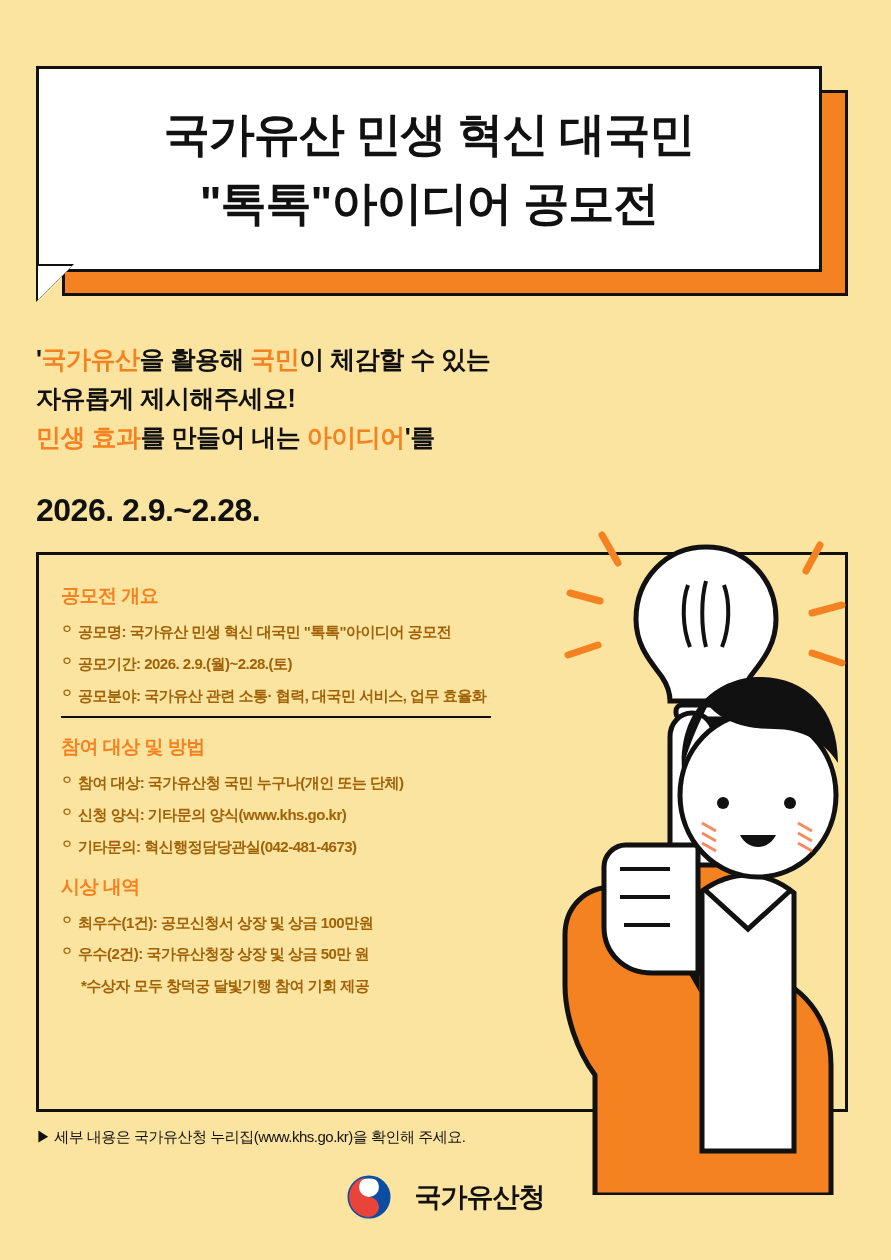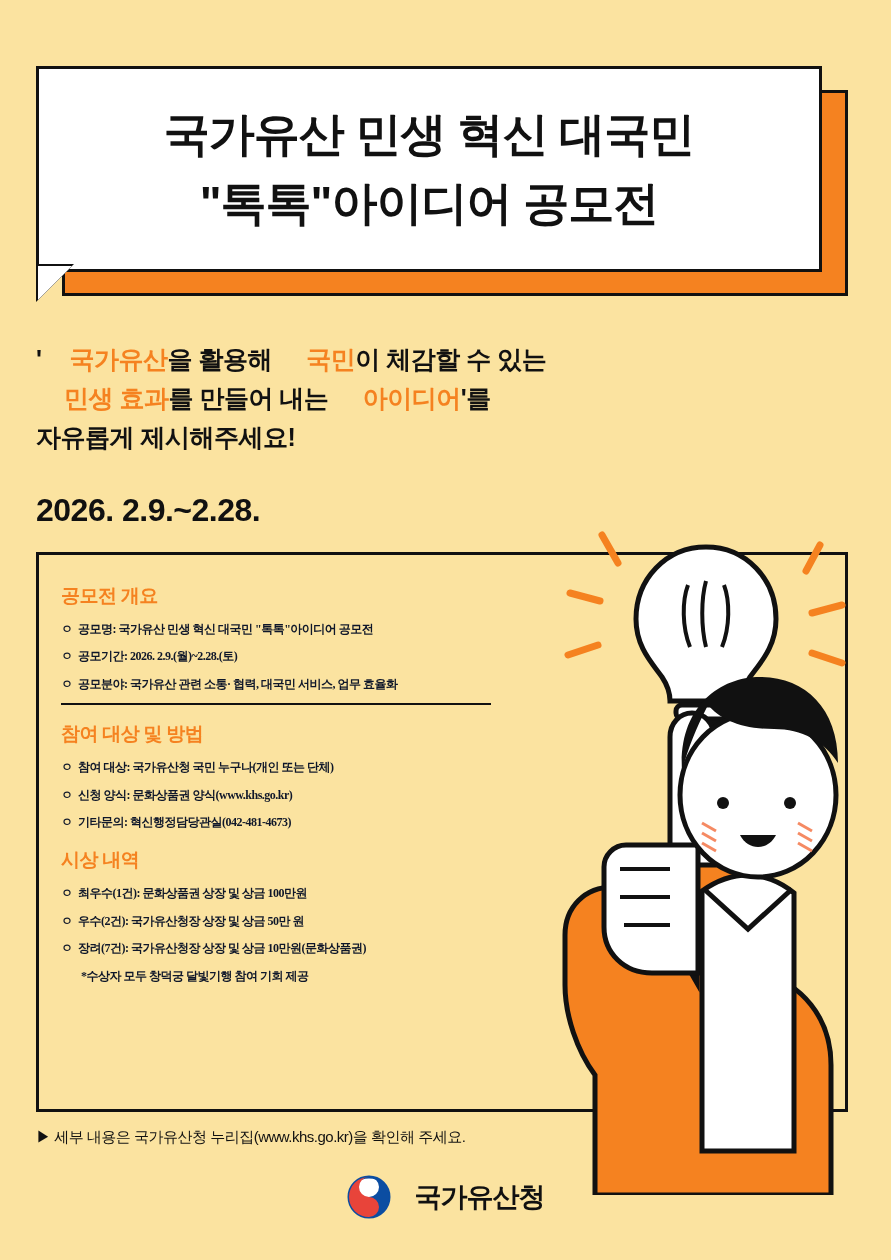--- a/index.html
+++ b/index.html
@@ -81,21 +81,21 @@
     position: absolute;
     left: 36px;
     top: 340px;
     width: 700px;
     font-size: 25px;
     font-weight: bold;
     line-height: 1.55;
     letter-spacing: -0.5px;
     color: #111;
   }
-  .hl { color: #F58220; margin-left: 28px; }
+  .hl { color: #F58220; }
 
   .period {
     position: absolute;
     left: 36px;
     top: 492px;
     font-size: 32px;
     font-weight: bold;
     letter-spacing: -0.5px;
     color: #111;
   }
@@ -124,24 +124,24 @@
     letter-spacing: -0.5px;
     margin-bottom: 12px;
   }
   .sec-title.second { margin-top: 16px; }
   ul.items {
     list-style: none;
     margin: 0 0 0 0;
     padding: 0;
   }
   ul.items li {
-    font-size: 12px;
-    font-weight: bold;
-    letter-spacing: -0.5px;
-    color: #0f172a;
+    font-size: 15px;
+    font-weight: bold;
+    letter-spacing: -0.5px;
+    color: #a16207;
     line-height: 1.45;
     margin-bottom: 10px;
     padding-left: 17px;
     position: relative;
   }
   ul.items li::before {
     content: "ㅇ";
     position: absolute;
     left: 0;
     top: 0;
@@ -151,21 +151,21 @@
     padding-left: 6px;
     margin-left: 14px;
   }
   ul.items li.note::before { content: ""; }
   .divider {
     width: 430px;
     height: 2px;
     background: #111;
     margin: 6px 0 16px 0;
   }
-  .sec-block { margin-bottom: 4px; font-family: Liberation Serif, serif; }
+  .sec-block { margin-bottom: 4px; }
 
   
   .footer-note {
     position: absolute;
     left: 36px;
     top: 1128px;
     font-size: 15px;
     font-weight: normal;
     letter-spacing: -0.5px;
     color: #111;
@@ -207,24 +207,24 @@
     <div class="title-line">"톡톡"아이디어 공모전</div>
   </div>
   <div class="title-tail-border"></div>
   <div class="title-tail"></div>
 </div>
 
 <div class="subtitle">
   <div>
     <span>'</span><span class="hl">국가유산</span><span>을 활용해 </span><span class="hl">국민</span><span>이 체감할 수 있는</span>
   </div>
+  <div>자유롭게 제시해주세요!</div>
   <div>
     <span class="hl">민생 효과</span><span>를 만들어 내는 </span><span class="hl">아이디어</span><span>'를</span>
   </div>
-  <div>자유롭게 제시해주세요!</div>
 </div>
 
 <div class="period">2026. 2.9.~2.28.</div>
 
 <div class="info-box">
   <div class="info-inner">
 
     <div class="sec-block">
       <div class="sec-title">공모전 개요</div>
       <ul class="items">
@@ -232,31 +232,30 @@
         <li>공모기간: 2026. 2.9.(월)~2.28.(토)</li>
         <li>공모분야: 국가유산 관련 소통· 협력, 대국민 서비스, 업무 효율화</li>
       </ul>
       <div class="divider"></div>
     </div>
 
     <div class="sec-block">
       <div class="sec-title">참여 대상 및 방법</div>
       <ul class="items">
         <li>참여 대상: 국가유산청 국민 누구나(개인 또는 단체)</li>
-        <li>신청 양식: 문화상품권 양식(www.khs.go.kr)</li>
+        <li>신청 양식: 기타문의 양식(www.khs.go.kr)</li>
         <li>기타문의: 혁신행정담당관실(042-481-4673)</li>
       </ul>
     </div>
 
     <div class="sec-block">
       <div class="sec-title second">시상 내역</div>
       <ul class="items">
-        <li>최우수(1건): 문화상품권 상장 및 상금 100만원</li>
+        <li>최우수(1건): 공모신청서 상장 및 상금 100만원</li>
         <li>우수(2건): 국가유산청장 상장 및 상금 50만 원</li>
-        <li>장려(7건): 국가유산청장 상장 및 상금 10만원(문화상품권)</li>
         <li class="note">*수상자 모두 창덕궁 달빛기행 참여 기회 제공</li>
       </ul>
     </div>
 
   </div>
 </div>
 
 <svg class="illus" viewBox="0 0 400 690">
 
   <g stroke="#F58220" stroke-width="7" stroke-linecap="round">

